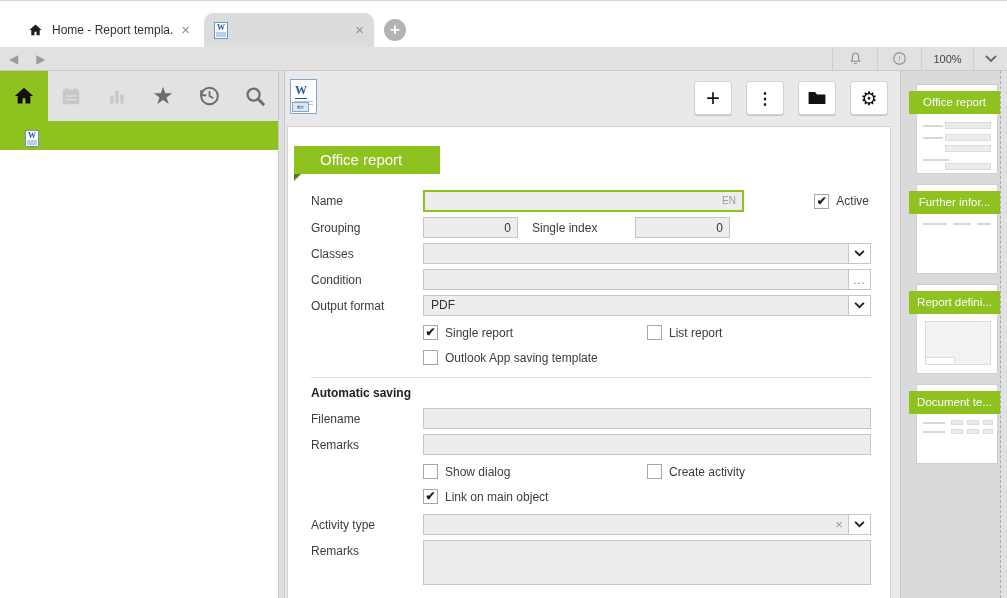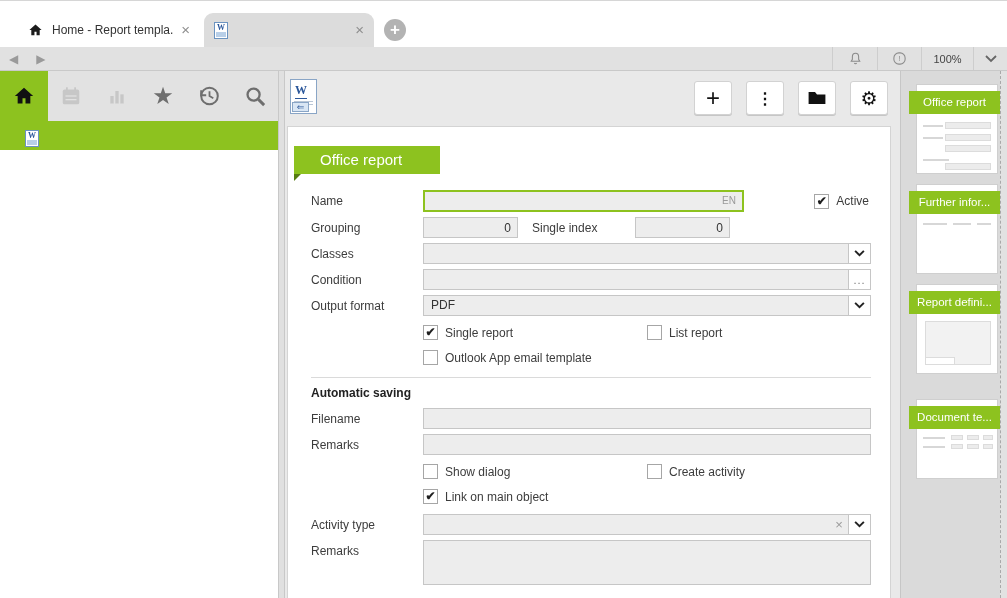--- a/index.html
+++ b/index.html
@@ -320,21 +320,21 @@
               <span class="cblabel">Single report</span>
             </div>
             <div class="cbcol">
               <span class="cb"></span>
               <span class="cblabel">List report</span>
             </div>
           </div>
           <div class="cbcols">
             <div class="cbcol" style="width:auto">
               <span class="cb"></span>
-              <span class="cblabel">Outlook App email template</span>
+              <span class="cblabel">Outlook App saving template</span>
             </div>
           </div>
 
           <div class="divider"></div>
           <div class="secttitle">Automatic saving</div>
 
           <div class="frow">
             <span class="flabel">Filename</span>
             <input class="txt" style="flex: 1 1 0%;" type="text" value="">
           </div>
@@ -404,21 +404,21 @@
         </div>
         <div class="ribbon">Further infor...</div>
       </div>
       <div class="thumb" style="top:213px">
         <div class="page">
           <div class="mbox" style="left:8px;top:36px;right:6px;height:44px;background:#f2f2f2"></div>
           <div class="mbox" style="left:8px;top:72px;width:30px;height:8px;background:#fff"></div>
         </div>
         <div class="ribbon">Report defini...</div>
       </div>
-      <div class="thumb" style="top:328px">
+      <div class="thumb" style="top:313px">
         <div class="page" style="height:80px">
           <div class="mline" style="left:6px;top:37px;width:22px"></div>
           <div class="mbox" style="left:34px;top:35px;width:12px;height:5px"></div>
           <div class="mbox" style="left:50px;top:35px;width:12px;height:5px"></div>
           <div class="mbox" style="left:66px;top:35px;width:10px;height:5px"></div>
           <div class="mline" style="left:6px;top:46px;width:22px"></div>
           <div class="mbox" style="left:34px;top:44px;width:12px;height:5px"></div>
           <div class="mbox" style="left:50px;top:44px;width:12px;height:5px"></div>
           <div class="mbox" style="left:66px;top:44px;width:10px;height:5px"></div>
         </div>

